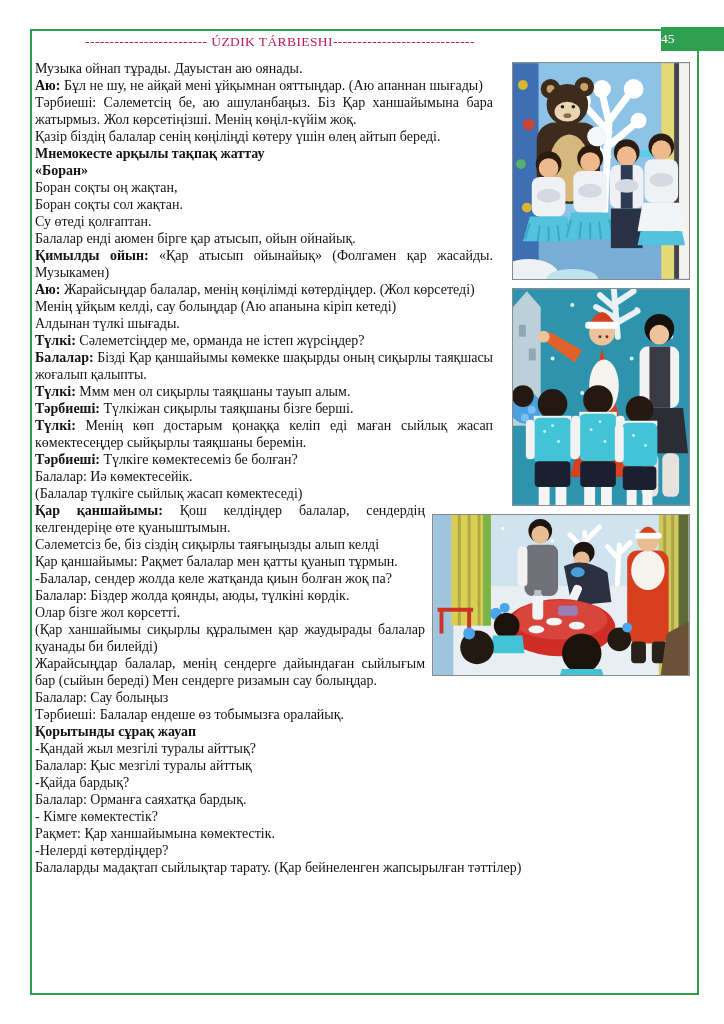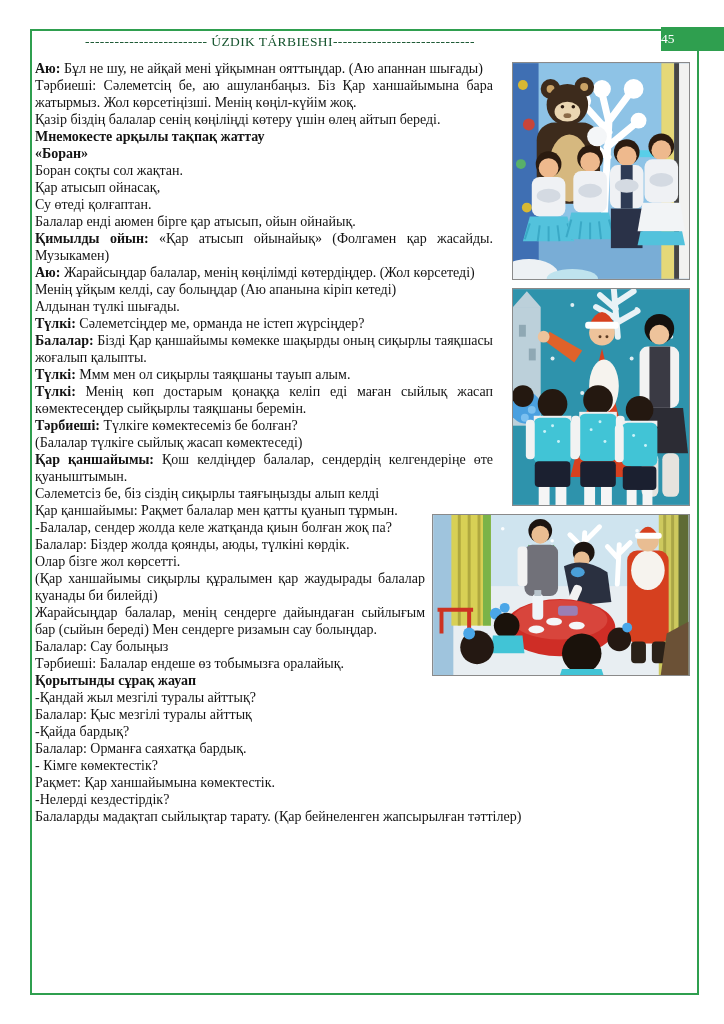--- a/index.html
+++ b/index.html
@@ -7,21 +7,21 @@
     width:724px;height:1024px;position:relative;background:#ffffff;
     font-family:"Liberation Serif","DejaVu Serif",serif;color:#131313;
     overflow:hidden;
   }
   .page-border{
     position:absolute;left:30px;top:29px;width:669px;height:966px;
     border:2px solid #2f9f4f;box-sizing:border-box;pointer-events:none;
   }
   .header-line{
     position:absolute;left:55px;top:34px;width:450px;height:20px;
-    text-align:center;color:#14532d;font-size:13.5px;letter-spacing:.4px;
+    text-align:center;color:#be185d;font-size:13.5px;letter-spacing:.4px;
     white-space:nowrap;
   }
   .page-number-box{
     position:absolute;left:661px;top:27px;width:81px;height:24px;
     background:#2f9f4f;color:#ffffff;display:flex;align-items:center;
     font-size:13.5px;
   }
   .article{
     position:absolute;left:35px;top:60px;width:655px;
     font-size:14px;line-height:17px;text-align:justify;
@@ -255,51 +255,54 @@
       <circle cx="44" cy="134" r="17" fill="#241812"></circle>
       <circle cx="36" cy="120" r="6" fill="#4aa6e8"></circle>
       <circle cx="150" cy="140" r="20" fill="#1a120b"></circle>
       <path d="M130 156 L170 156 L172 162 L128 162 Z" fill="#41c4d6"></path>
       <circle cx="188" cy="126" r="12" fill="#241812"></circle>
       <circle cx="196" cy="114" r="5" fill="#4aa6e8"></circle>
       <path d="M236 120 L258 108 L258 162 L230 162 Z" fill="#6b5136"></path>
     </svg>
   </div>
 
+<p><span>Музыка ойнап тұрады. Дауыстан аю оянады.</span></p>
     <p><b>Аю: </b><span>Бұл не шу, не айқай мені ұйқымнан ояттыңдар. (Аю апаннан шығады)</span></p>
     <p><span>Тәрбиеші: Сәлеметсің бе, аю ашуланбаңыз. Біз Қар ханшайымына бара жатырмыз. Жол көрсетіңізші. Менің көңіл-күйім жоқ.</span></p>
     <p><span>Қазір біздің балалар сенің көңіліңді көтеру үшін өлең айтып береді.</span></p>
     <p><b>Мнемокесте арқылы тақпақ жаттау</b></p>
     <p><b>«Боран»</b></p>
+    <p><span>Боран соқты оң жақтан,</span></p>
     <p><span>Боран соқты сол жақтан.</span></p>
-    <p><span>Қар атысып ойнасақ,</span></p>
     <p><span>Су өтеді қолғаптан.</span></p>
     <p><span>Балалар енді аюмен бірге қар атысып, ойын ойнайық.</span></p>
     <p><b>Қимылды ойын: </b><span>«Қар атысып ойынайық» (Фолгамен қар жасайды. Музыкамен)</span></p>
     <p><b>Аю: </b><span>Жарайсыңдар балалар, менің көңілімді көтердіңдер. (Жол көрсетеді)</span></p>
     <p><span>Менің ұйқым келді, сау болыңдар (Аю апанына кіріп кетеді)</span></p>
     <p><span>Алдынан түлкі шығады.</span></p>
     <p><b>Түлкі: </b><span>Сәлеметсіңдер ме, орманда не істеп жүрсіңдер?</span></p>
     <p><b>Балалар: </b><span>Бізді Қар қаншайымы көмекке шақырды оның сиқырлы таяқшасы жоғалып қалыпты.</span></p>
     <p><b>Түлкі: </b><span>Ммм мен ол сиқырлы таяқшаны тауып алым.</span></p>
+    <p><b>Тәрбиеші: </b><span>Түлкіжан сиқырлы таяқшаны бізге берші.</span></p>
     <p><b>Түлкі: </b><span>Менің көп достарым қонаққа келіп еді маған сыйлық жасап көмектесеңдер сыйқырлы таяқшаны беремін.</span></p>
     <p><b>Тәрбиеші: </b><span>Түлкіге көмектесеміз бе болған?</span></p>
+    <p><span>Балалар: Иә көмектесейік.</span></p>
     <p><span>(Балалар түлкіге сыйлық жасап көмектеседі)</span></p>
     <p><b>Қар қаншайымы: </b><span>Қош келдіңдер балалар, сендердің келгендеріңе өте қуаныштымын.</span></p>
     <p><span>Сәлеметсіз бе, біз сіздің сиқырлы таяғыңызды алып келді</span></p>
     <p><span>Қар қаншайымы: Рақмет балалар мен қатты қуанып тұрмын.</span></p>
     <p><span>-Балалар, сендер жолда келе жатқанда қиын болған жоқ па?</span></p>
     <p><span>Балалар: Біздер жолда қоянды, аюды, түлкіні көрдік.</span></p>
     <p><span>Олар бізге жол көрсетті.</span></p>
     <p><span>(Қар ханшайымы сиқырлы құралымен қар жаудырады балалар қуанады би билейді)</span></p>
     <p><span>Жарайсыңдар балалар, менің сендерге дайындаған сыйлығым бар (сыйын береді) Мен сендерге ризамын сау болыңдар.</span></p>
     <p><span>Балалар: Сау болыңыз</span></p>
     <p><span>Тәрбиеші: Балалар ендеше өз тобымызға оралайық.</span></p>
     <p><b>Қорытынды сұрақ жауап</b></p>
     <p><span>-Қандай жыл мезгілі туралы айттық?</span></p>
     <p><span>Балалар: Қыс мезгілі туралы айттық</span></p>
     <p><span>-Қайда бардық?</span></p>
     <p><span>Балалар: Орманға саяхатқа бардық.</span></p>
     <p><span>- Кімге көмектестік?</span></p>
     <p><span>Рақмет: Қар ханшайымына көмектестік.</span></p>
-    <p><span>-Нелерді кездестірдік?</span></p>
+    <p><span>-Нелерді көтердіңдер?</span></p>
     <p><span>Балаларды мадақтап сыйлықтар тарату. (Қар бейнеленген жапсырылған тәттілер)</span></p>
   </div>
 
 </body></html>

